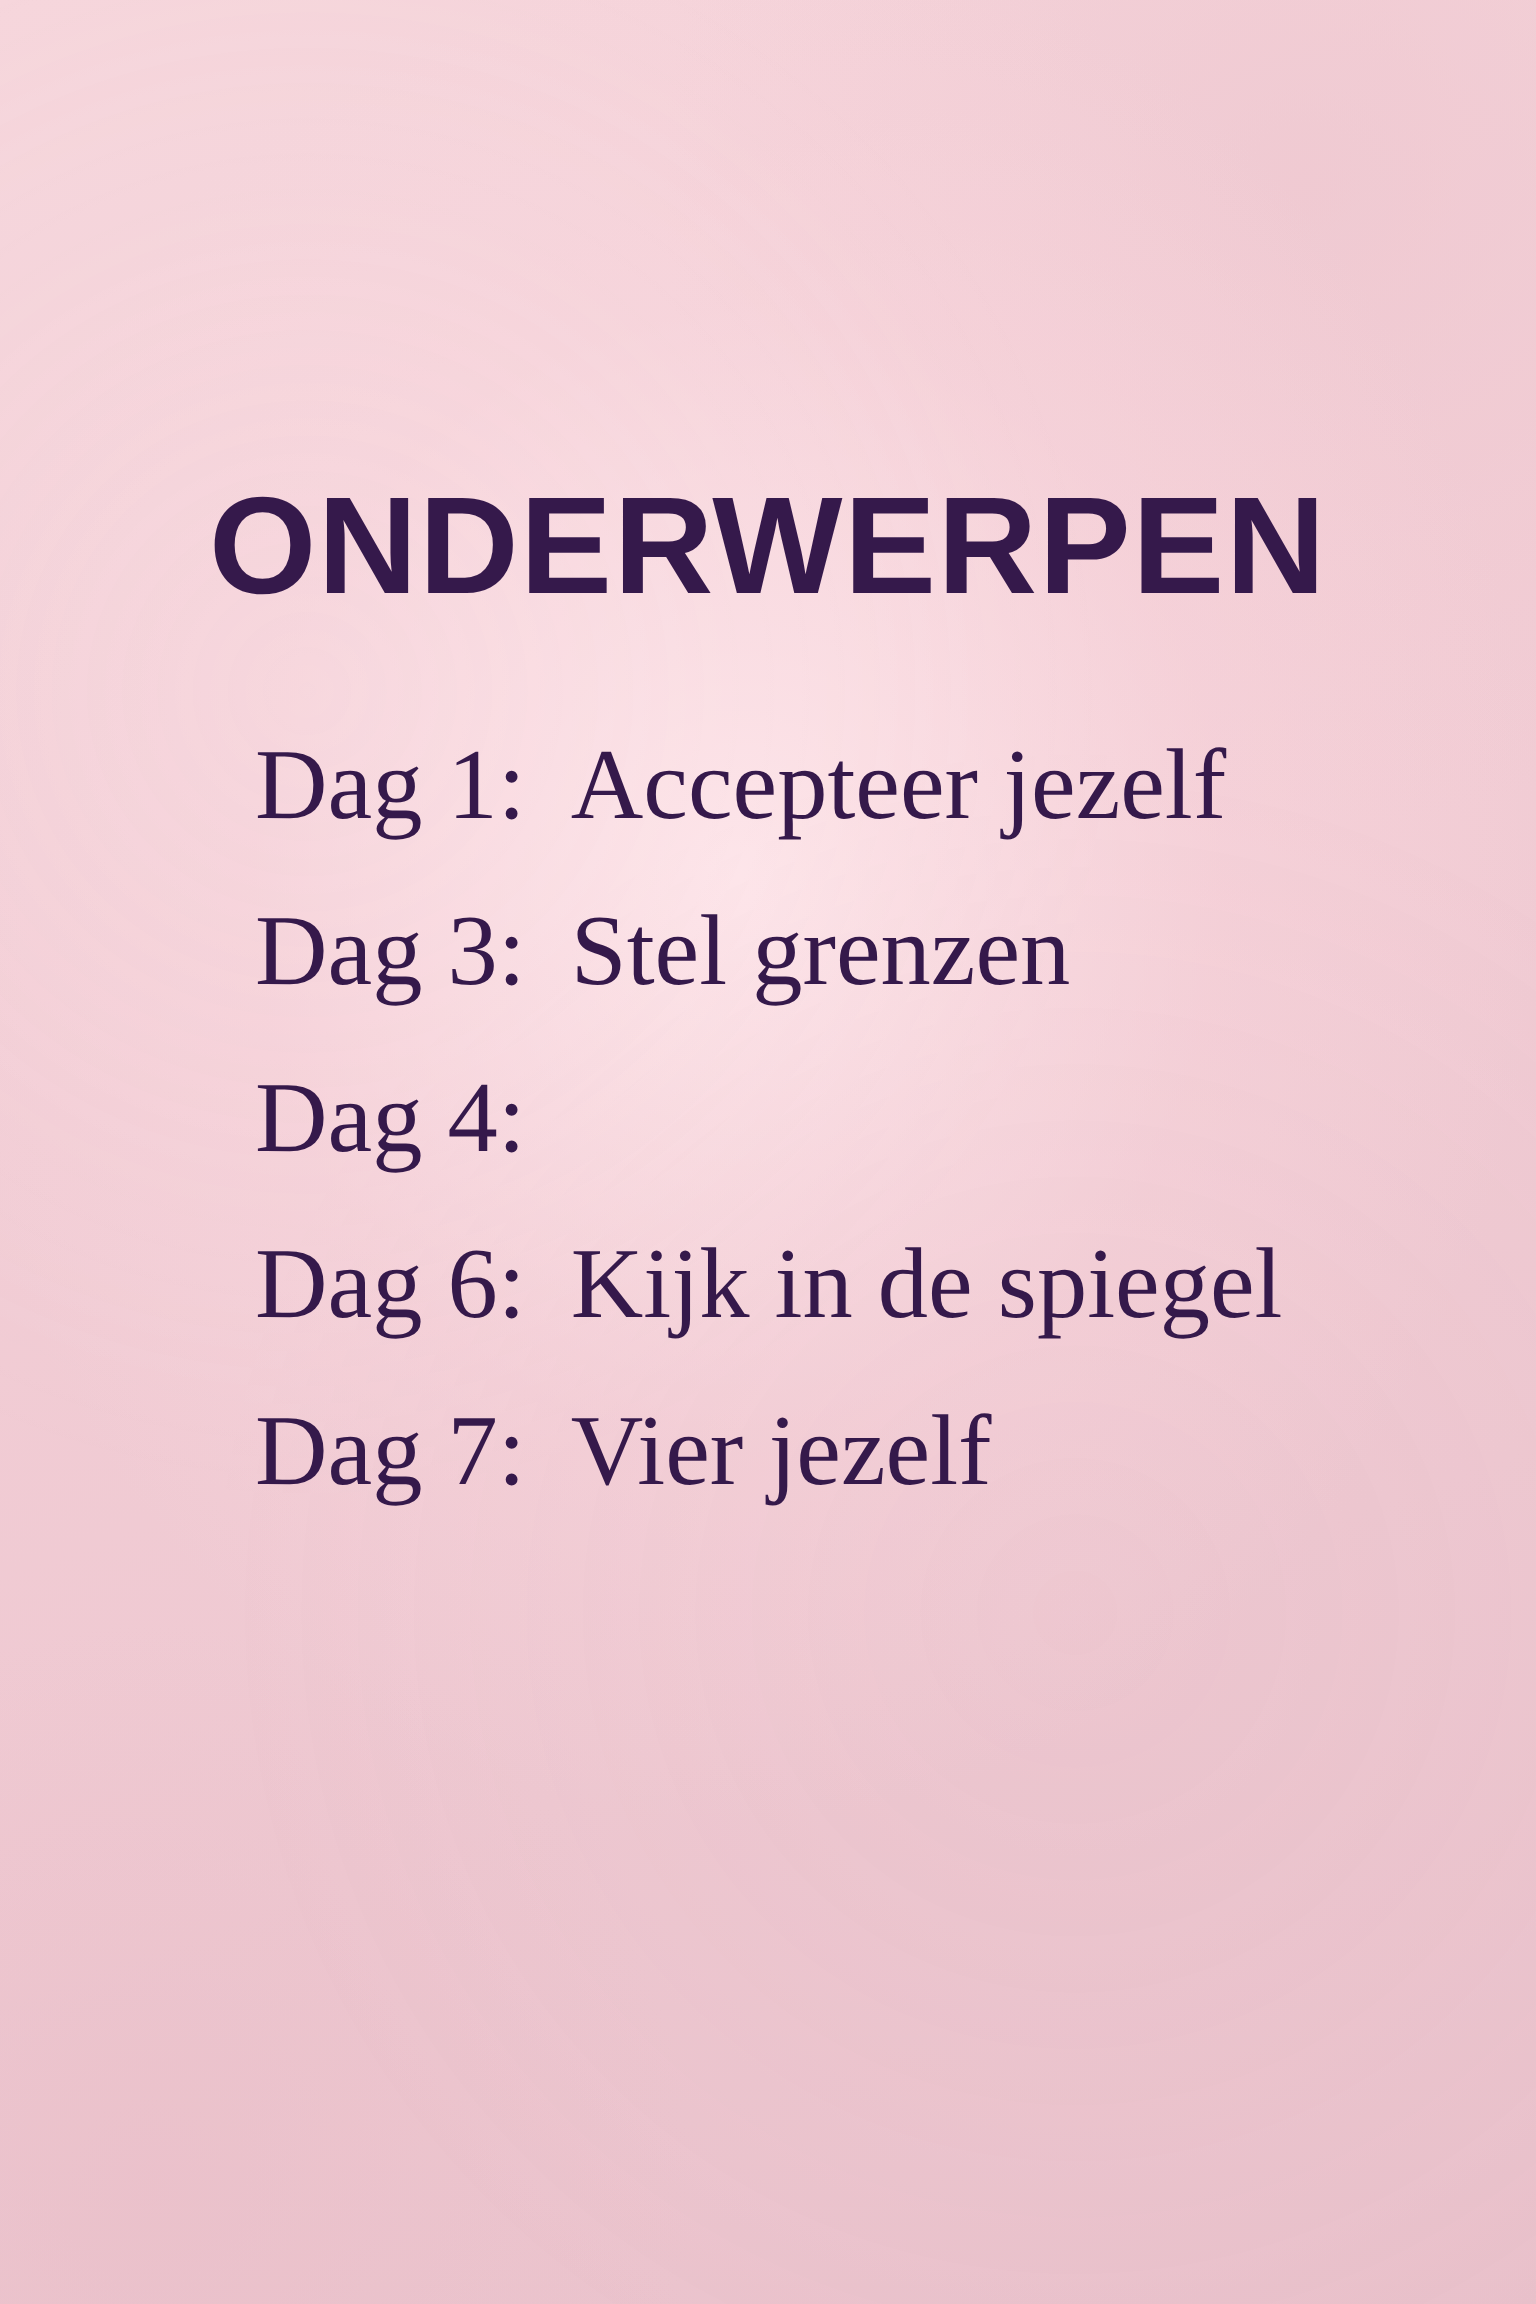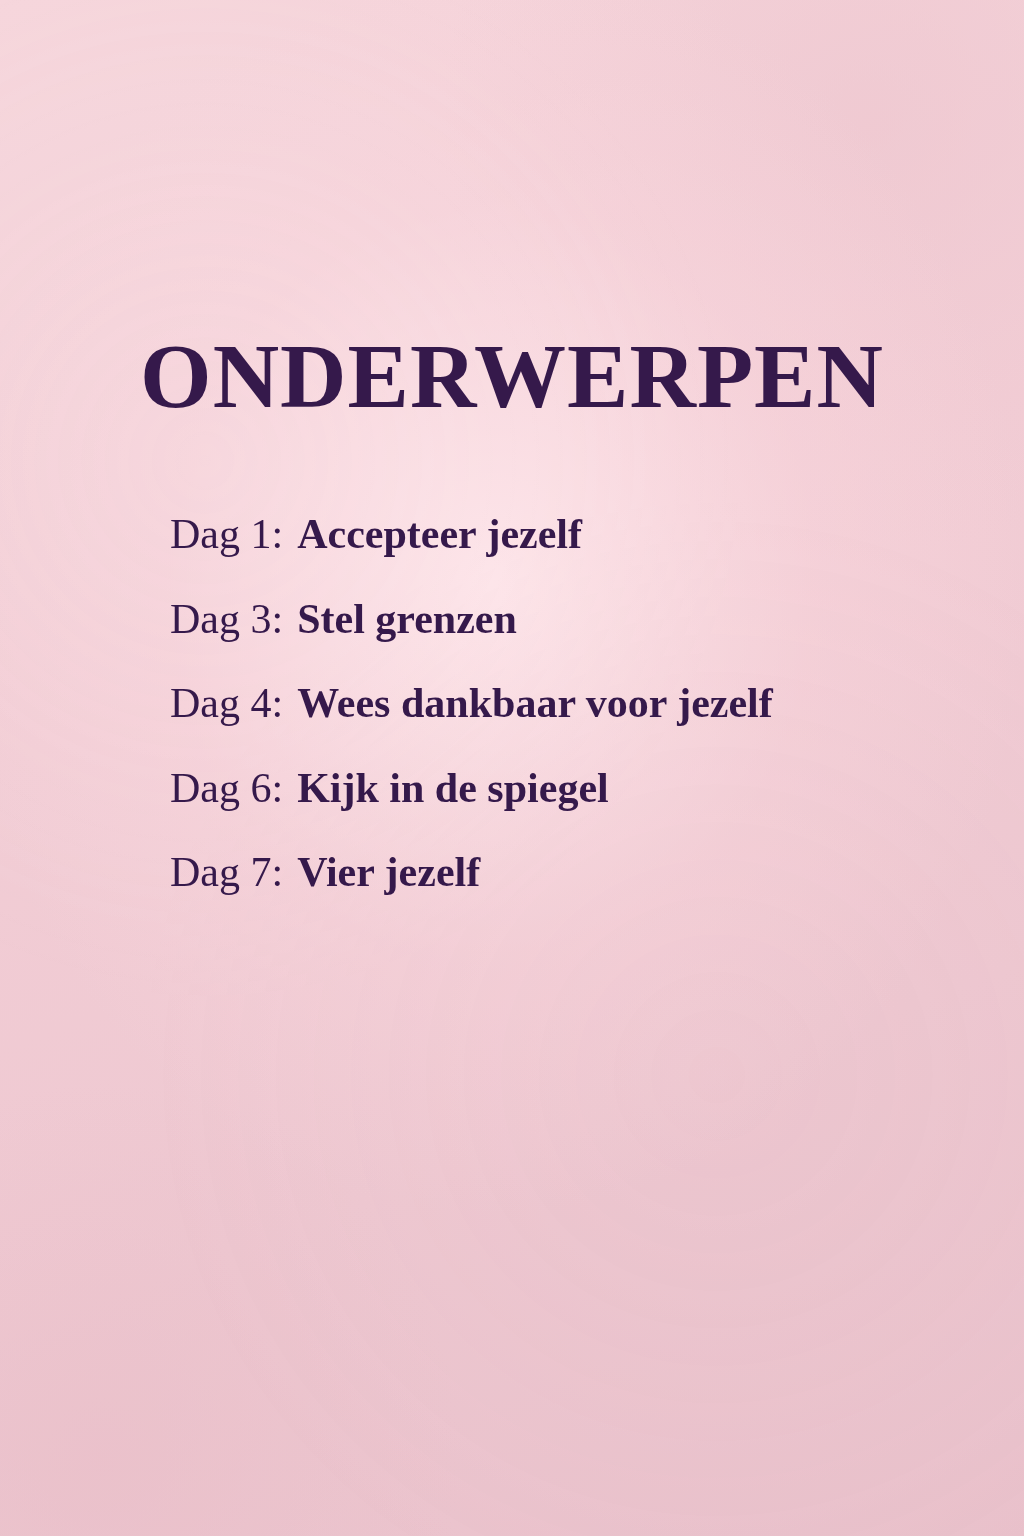--- a/index.html
+++ b/index.html
@@ -36,55 +36,56 @@
   .content {
     position: absolute;
     inset: 0;
     display: flex;
     flex-direction: column;
     align-items: center;
     padding-top: 318px;
     box-sizing: border-box;
   }
   .title {
-    font-family: Liberation Serif, serif;
+    font-family: Liberation Sans, sans-serif;
     font-weight: 700;
     font-size: 92px;
     line-height: 1;
     letter-spacing: 1px;
     color: #35194b;
     text-align: center;
-    margin: 12px;
+    margin: 0;
   }
   .list {
     margin-top: 78px;
     width: 700px;
     display: flex;
     flex-direction: column;
   }
   .list-item {
     display: flex;
     flex-direction: row;
-    align-items: flex-end;
+    align-items: center;
     color: #35194b;
-    font-size: 42px;
+    font-size: 67px;
     line-height: 1.06;
     margin-bottom: 40px;
     padding-left: 8px;
   }
   .list-item:last-child {
     margin-bottom: 0;
   }
   .item-day {
     white-space: nowrap;
     padding-right: 14px;
     font-weight: 400;
   }
   .item-text {
-    font-weight: 700;
+    font-weight: 400;
+    margin-left: 16px;
   }
 </style>
 </head>
 <body>
 
 <div class="poster">
   <div class="grain"></div>
 
   <div class="content">
 
@@ -98,21 +99,20 @@
       </div>
 
 
       <div class="list-item">
         <span class="item-day">Dag 3:</span>
         <span class="item-text">Stel grenzen</span>
       </div>
 
       <div class="list-item">
         <span class="item-day">Dag 4:</span>
-        <span class="item-text">Wees dankbaar voor jezelf</span>
       </div>
 
 
       <div class="list-item">
         <span class="item-day">Dag 6:</span>
         <span class="item-text">Kijk in de spiegel</span>
       </div>
 
       <div class="list-item">
         <span class="item-day">Dag 7:</span>

